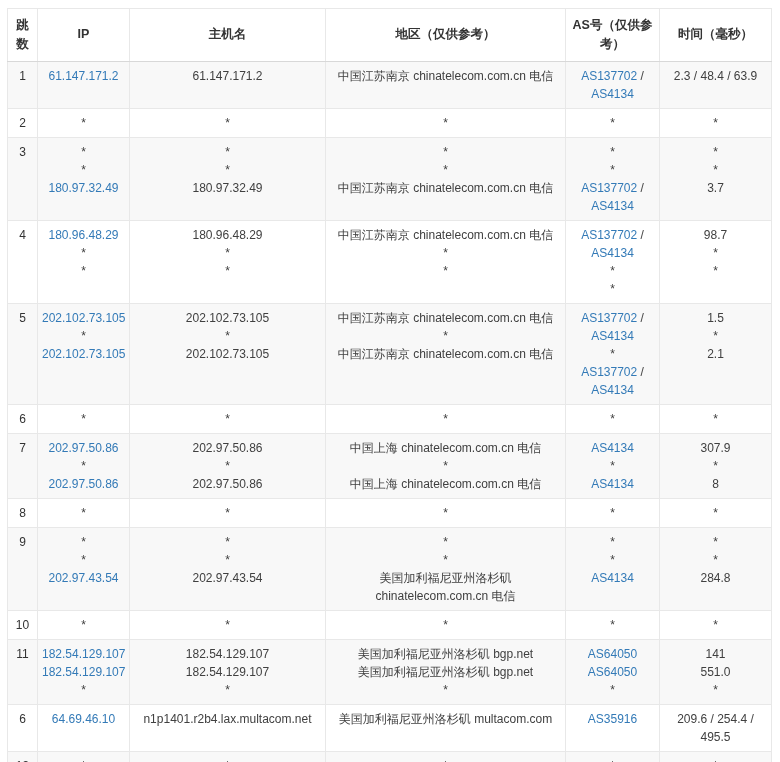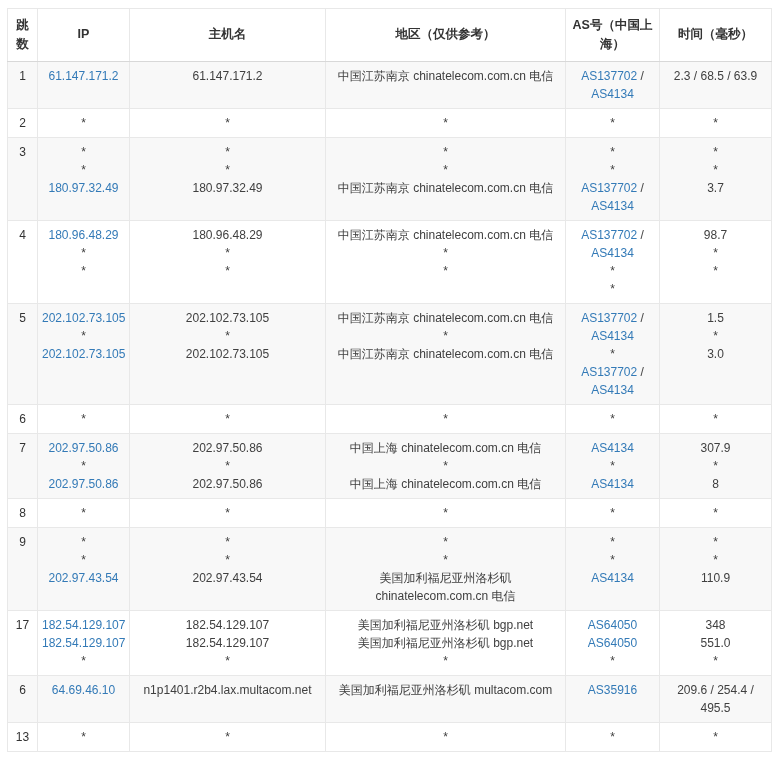--- a/index.html
+++ b/index.html
@@ -64,41 +64,41 @@
       <col style="width:240px">
       <col style="width:94px">
       <col style="width:112px">
     </colgroup>
     <thead>
       <tr>
         <th>跳数</th>
         <th>IP</th>
         <th>主机名</th>
         <th>地区（仅供参考）</th>
-        <th>AS号（中国上海）</th>
+        <th>AS号（仅供参考）</th>
         <th>时间（毫秒）</th>
       </tr>
     </thead>
     <tbody id="trace-body">
         <tr>
           <td class="hop">1</td>
           <td>
             <div class="line"><span class="seg-link">61.147.171.2</span></div>
           </td>
           <td>
             <div class="line"><span class="seg-text">61.147.171.2</span></div>
           </td>
           <td>
             <div class="line"><span class="seg-text">中国江苏南京 chinatelecom.com.cn 电信</span></div>
           </td>
           <td>
             <div class="line"><span class="seg-link">AS137702</span><span class="seg-text"> / </span><span class="seg-link">AS4134</span></div>
           </td>
           <td>
-            <div class="line"><span class="seg-text">2.3 / 68.5 / 63.9</span></div>
+            <div class="line"><span class="seg-text">2.3 / 48.4 / 63.9</span></div>
           </td>
         </tr>
         <tr>
           <td class="hop">2</td>
           <td>
             <div class="line"><span class="seg-text">*</span></div>
           </td>
           <td>
             <div class="line"><span class="seg-text">*</span></div>
           </td>
@@ -186,21 +186,21 @@
             <div class="line"><span class="seg-text">中国江苏南京 chinatelecom.com.cn 电信</span></div>
           </td>
           <td>
             <div class="line"><span class="seg-link">AS137702</span><span class="seg-text"> / </span><span class="seg-link">AS4134</span></div>
             <div class="line"><span class="seg-text">*</span></div>
             <div class="line"><span class="seg-link">AS137702</span><span class="seg-text"> / </span><span class="seg-link">AS4134</span></div>
           </td>
           <td>
             <div class="line"><span class="seg-text">1.5</span></div>
             <div class="line"><span class="seg-text">*</span></div>
-            <div class="line"><span class="seg-text">3.0</span></div>
+            <div class="line"><span class="seg-text">2.1</span></div>
           </td>
         </tr>
         <tr>
           <td class="hop">6</td>
           <td>
             <div class="line"><span class="seg-text">*</span></div>
           </td>
           <td>
             <div class="line"><span class="seg-text">*</span></div>
           </td>
@@ -278,25 +278,43 @@
             <div class="line"><span class="seg-text">美国加利福尼亚州洛杉矶 chinatelecom.com.cn 电信</span></div>
           </td>
           <td>
             <div class="line"><span class="seg-text">*</span></div>
             <div class="line"><span class="seg-text">*</span></div>
             <div class="line"><span class="seg-link">AS4134</span></div>
           </td>
           <td>
             <div class="line"><span class="seg-text">*</span></div>
             <div class="line"><span class="seg-text">*</span></div>
-            <div class="line"><span class="seg-text">110.9</span></div>
-          </td>
-        </tr>
-        <tr>
-          <td class="hop">17</td>
+            <div class="line"><span class="seg-text">284.8</span></div>
+          </td>
+        </tr>
+        <tr>
+          <td class="hop">10</td>
+          <td>
+            <div class="line"><span class="seg-text">*</span></div>
+          </td>
+          <td>
+            <div class="line"><span class="seg-text">*</span></div>
+          </td>
+          <td>
+            <div class="line"><span class="seg-text">*</span></div>
+          </td>
+          <td>
+            <div class="line"><span class="seg-text">*</span></div>
+          </td>
+          <td>
+            <div class="line"><span class="seg-text">*</span></div>
+          </td>
+        </tr>
+        <tr>
+          <td class="hop">11</td>
           <td>
             <div class="line"><span class="seg-link">182.54.129.107</span></div>
             <div class="line"><span class="seg-link">182.54.129.107</span></div>
             <div class="line"><span class="seg-text">*</span></div>
           </td>
           <td>
             <div class="line"><span class="seg-text">182.54.129.107</span></div>
             <div class="line"><span class="seg-text">182.54.129.107</span></div>
             <div class="line"><span class="seg-text">*</span></div>
           </td>
@@ -304,21 +322,21 @@
             <div class="line"><span class="seg-text">美国加利福尼亚州洛杉矶 bgp.net</span></div>
             <div class="line"><span class="seg-text">美国加利福尼亚州洛杉矶 bgp.net</span></div>
             <div class="line"><span class="seg-text">*</span></div>
           </td>
           <td>
             <div class="line"><span class="seg-link">AS64050</span></div>
             <div class="line"><span class="seg-link">AS64050</span></div>
             <div class="line"><span class="seg-text">*</span></div>
           </td>
           <td>
-            <div class="line"><span class="seg-text">348</span></div>
+            <div class="line"><span class="seg-text">141</span></div>
             <div class="line"><span class="seg-text">551.0</span></div>
             <div class="line"><span class="seg-text">*</span></div>
           </td>
         </tr>
         <tr>
           <td class="hop">6</td>
           <td>
             <div class="line"><span class="seg-link">64.69.46.10</span></div>
           </td>
           <td>

